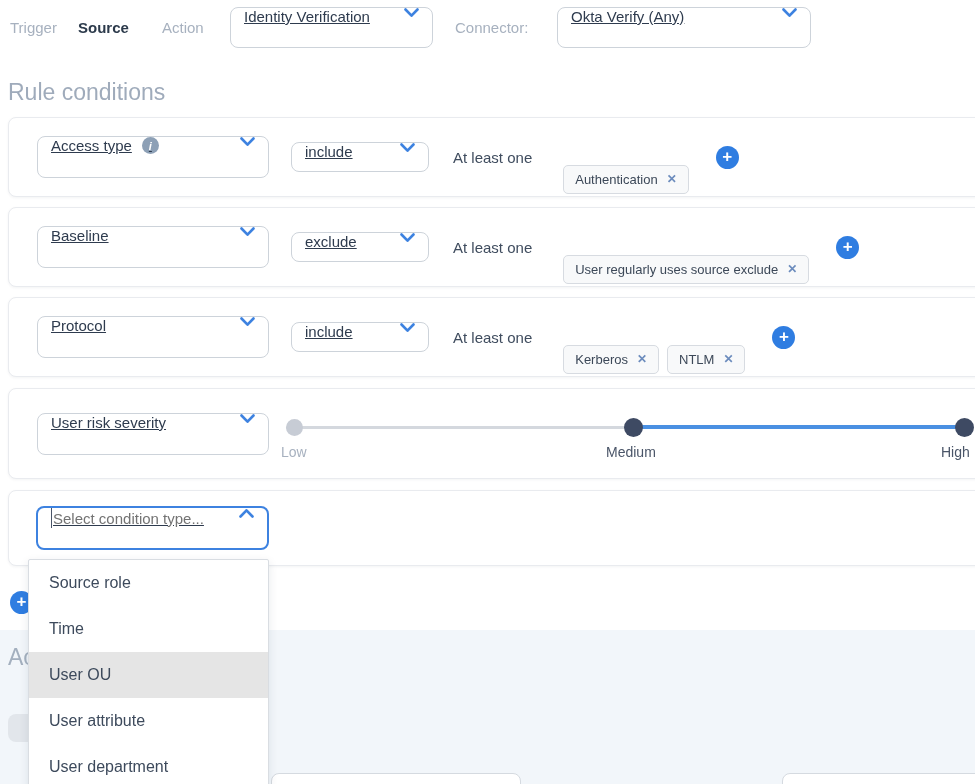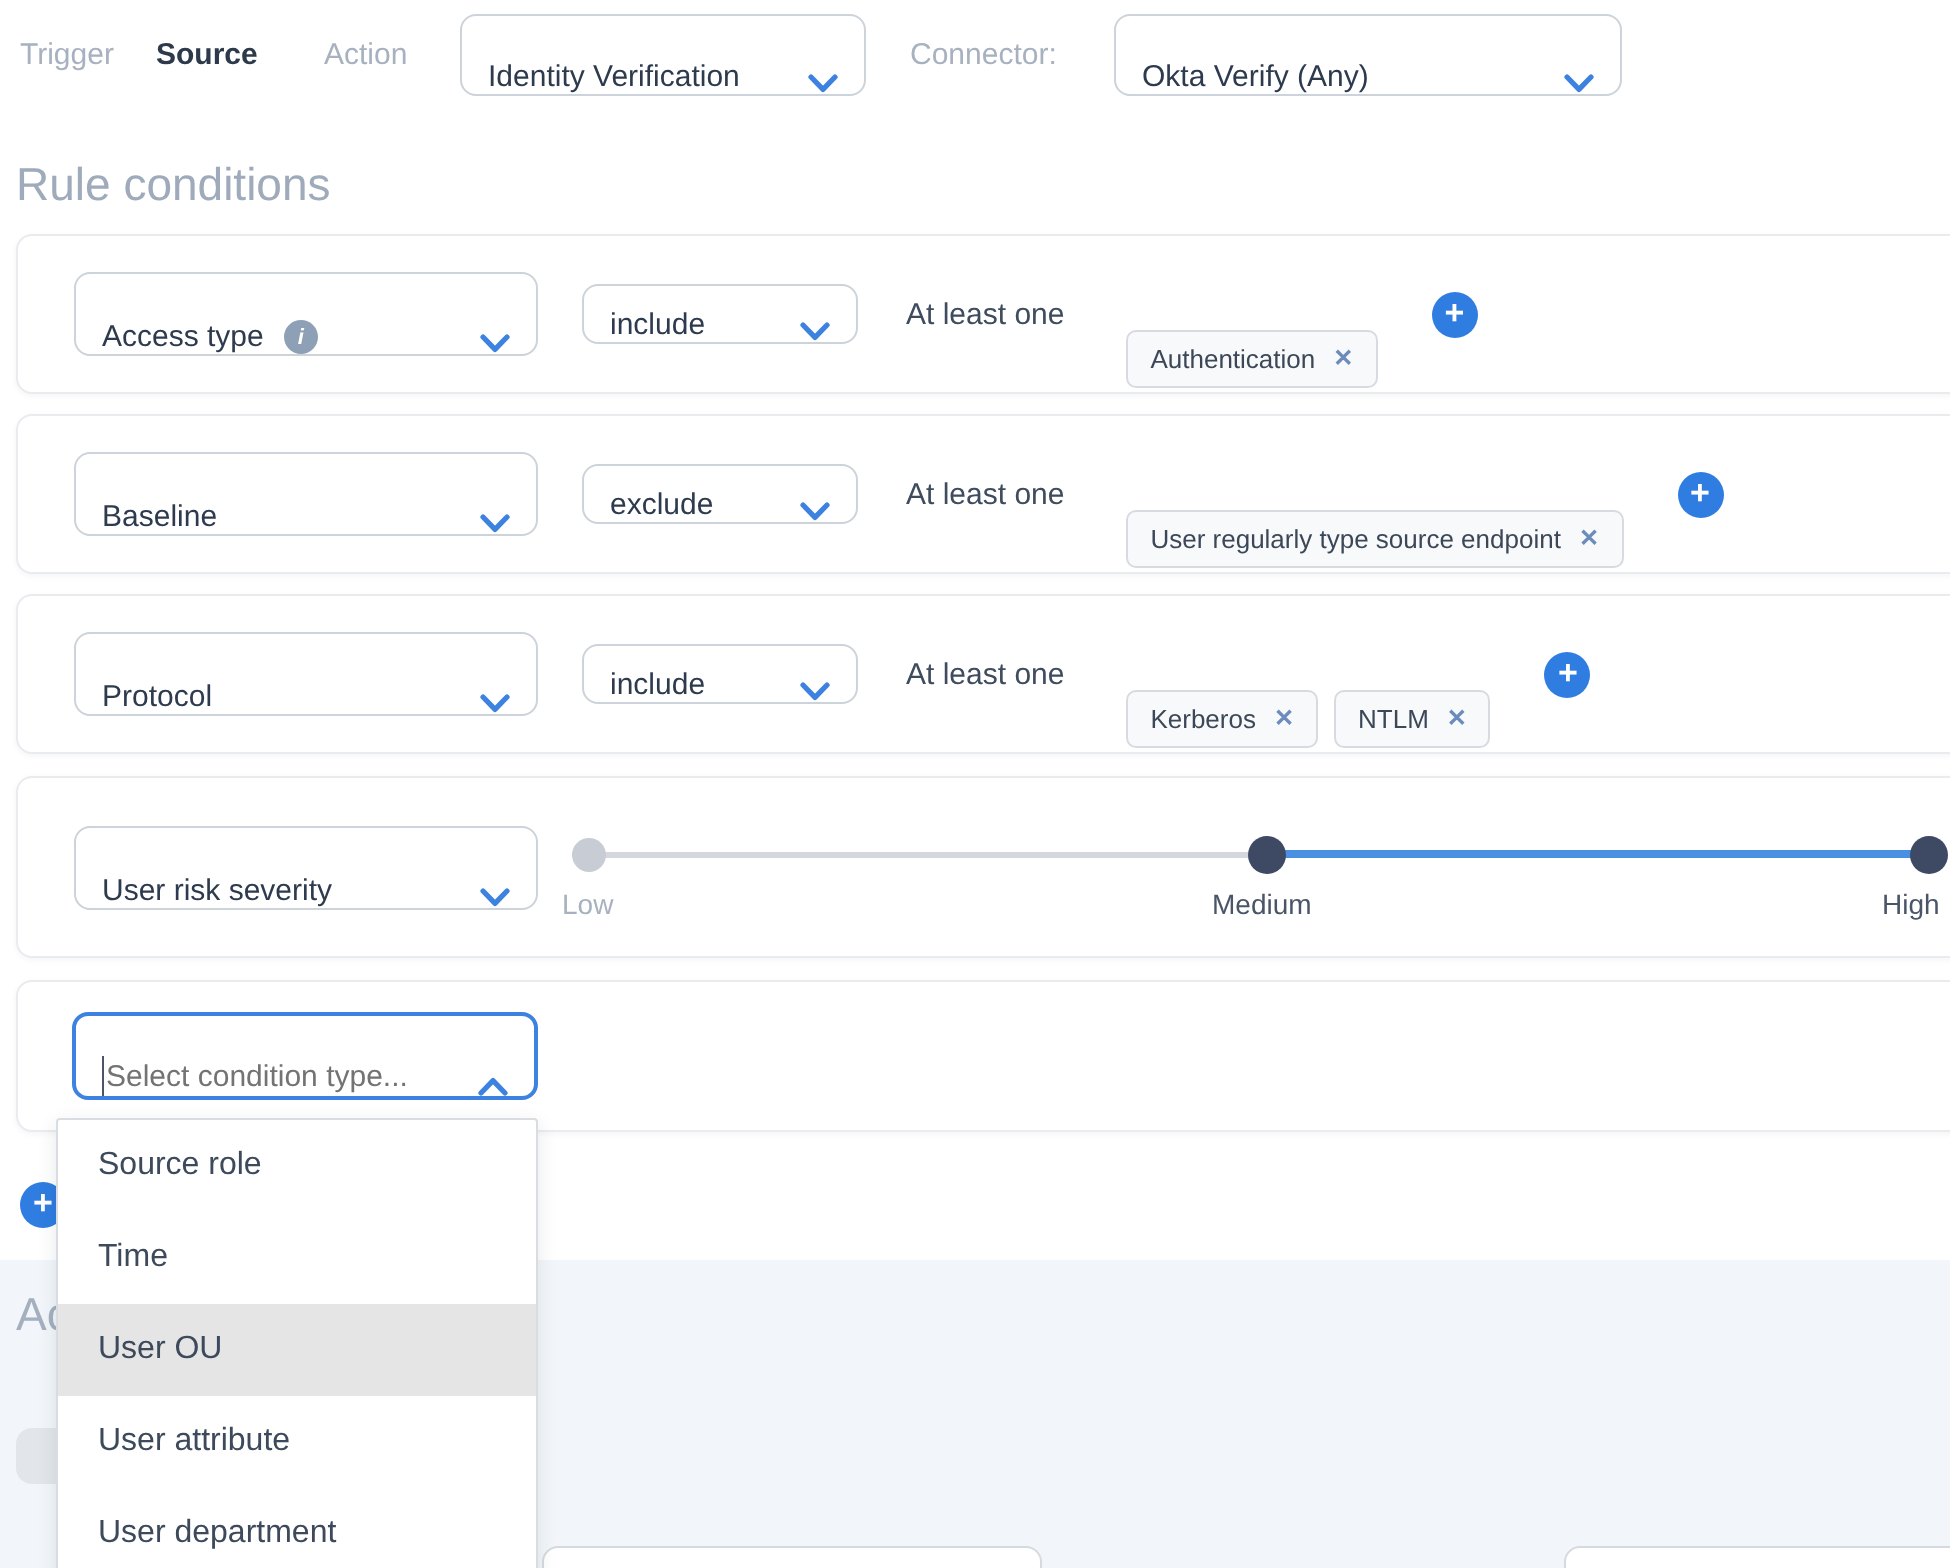--- a/index.html
+++ b/index.html
@@ -8,22 +8,22 @@
   .stage { position:relative; width:975px; height:784px; }
 
   
   .topbar { position:absolute; top:0; left:0; right:0; height:58px; }
   .topbar .lbl { position:absolute; top:19px; font-size:15px; color:#a7b1bf; }
   .topbar .tab { position:absolute; top:19px; font-size:15px; cursor:pointer; }
   .tab.active { color:#2c3a4b; font-weight:700; }
   .tab.inactive { color:#a7b1bf; }
 
   .select { background:#fff; border:1px solid #cdd3da; border-radius:8px;
-    display:flex; align-items:flex-end; justify-content:space-between;
-    padding:0 13px; font-size:15px; color:#2e3b4e; cursor:pointer; }
+    display:flex; align-items:flex-start; justify-content:space-between;
+    padding:0 13px; font-size:15px; color:#2e3b4e; cursor:pointer;text-decoration:underline; }
   .select .chev { display:flex; align-items:center; margin-left:10px; }
   .topbar .select { position:absolute; top:7px; height:41px; }
   #action-type-select { left:230px; width:203px; }
   #connector-select { left:557px; width:254px; }
   #connector-label { left:455px; }
 
   
   .page-title { position:absolute; left:8px; top:79px; font-size:23px;
     color:#9fabbb; font-weight:400; }
 
@@ -179,21 +179,21 @@
       <span>exclude</span>
       <span class="chev">
         <svg class="chev-svg" width="15" height="10" viewBox="0 0 15 10">
           <path d="M1.5 1.5 L7.5 7.7 L13.5 1.5" fill="none" stroke="#3d82e0" stroke-width="2.6" stroke-linecap="round" stroke-linejoin="round"></path>
         </svg>
       </span>
     </div>
     <span class="qualifier">At least one</span>
     <div class="chips">
       <span class="chip">
-        <span>User regularly type source endpoint</span>
+        <span>User regularly uses source exclude</span>
         <span class="close">✕</span>
       </span>
     </div>
     <span class="plus-btn">+</span>
   </div>
 
   <div class="card" id="card-3">
     <div class="select field-select">
       <span>Protocol</span>
       <span class="chev">

